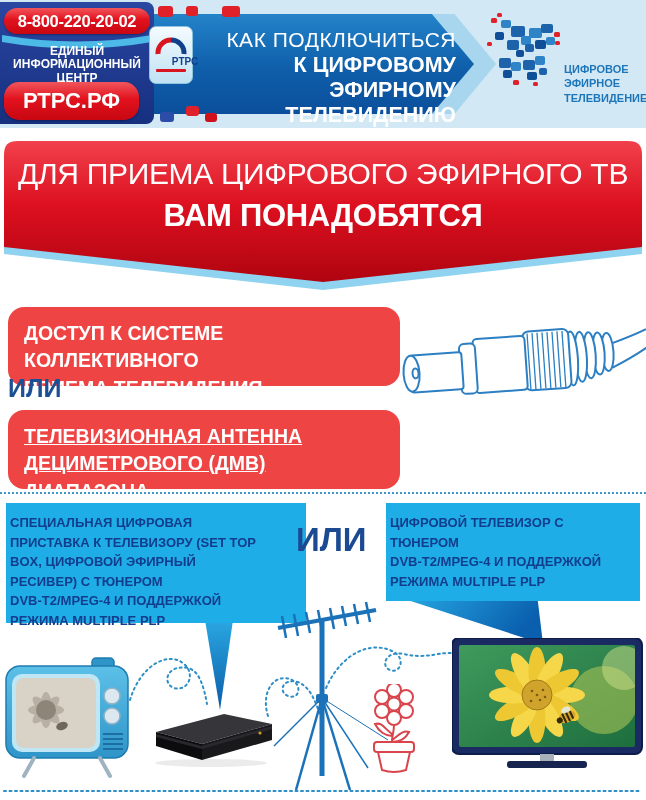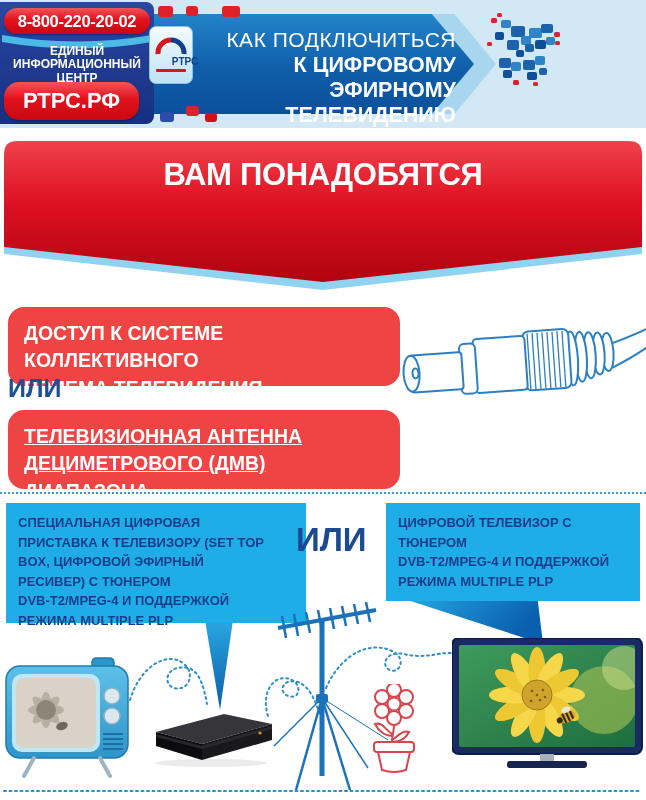--- a/index.html
+++ b/index.html
@@ -34,33 +34,33 @@
   .px{border-radius:3px;z-index:2;}
   .title-block{left:190px;top:28px;width:266px;text-align:right;color:#fff;z-index:4;line-height:1.18;}
   .tl1{font-size:21px;font-weight:400;letter-spacing:.5px;}
   .tl2,.tl3{font-size:21.5px;font-weight:bold;}
   .brand{left:564px;top:62px;font-size:11px;font-weight:bold;color:#1d76ba;line-height:1.3;z-index:2;}
 
   
   .redbanner-svg{left:0;top:138px;z-index:1;}
   .banner-text{left:0;top:157px;width:646px;text-align:center;color:#fff;z-index:2;}
   .bt1{font-size:30px;font-weight:500;letter-spacing:-.3px;}
-  .bt2{font-size:31px;font-weight:800;letter-spacing:-.3px;}
+  .bt2{font-size:31px;font-weight:800;margin-top:7px;letter-spacing:-.3px;}
 
   
   .opt-box{width:392px;height:79px;border-radius:16px;background:#ef4444;color:#fff;
     font-size:19.5px;font-weight:bold;line-height:1.4;padding:13px 16px 0;box-sizing:border-box;}
   .opt1{left:8px;top:307px;}
   .opt2{left:8px;top:410px;text-decoration:underline;}
   .or-small{left:8px;top:374px;font-size:25px;font-weight:800;color:#1b5194;}
 
   
   .dots-top{left:0;top:492px;width:646px;height:0;border-top:2px dotted #3e98c9;}
   .callout{background:#1fade8;color:#113d8c;font-size:13px;font-weight:bold;line-height:1.5;
-    padding:10px 12px;box-sizing:border-box;z-index:2;}
+    padding:10px 4px;box-sizing:border-box;z-index:2;}
   .callout-left{left:6px;top:503px;width:300px;height:120px;}
   .callout-right{left:386px;top:503px;width:254px;height:98px;}
   .or-big{left:296px;top:521px;font-size:33px;font-weight:800;color:#1b4a92;z-index:2;}
   .overlay-svg{left:0;top:494px;z-index:1;}
   .illus{z-index:2;}
 </style>
 </head>
 <body>
 
 <div id="poster">
@@ -126,33 +126,37 @@
       <rect x="28" y="50" width="10" height="9" rx="2" fill="#2f84c7"></rect>
       <rect x="20" y="58" width="9" height="8" rx="2" fill="#0f4f97"></rect>
       <rect x="40" y="48" width="12" height="10" rx="2" fill="#1d63ac"></rect>
       <rect x="52" y="44" width="10" height="9" rx="2" fill="#2f84c7"></rect>
       <rect x="44" y="60" width="10" height="8" rx="2" fill="#0f4f97"></rect>
       <rect x="56" y="56" width="8" height="7" rx="2" fill="#1d63ac"></rect>
       <rect x="30" y="68" width="6" height="5" rx="1.5" fill="#e0212a"></rect>
       <rect x="50" y="70" width="5" height="4" rx="1.5" fill="#e0212a"></rect>
     </g>
   </svg>
+  <div class="abs brand pre">ЦИФРОВОЕ
+ЭФИРНОЕ
+ТЕЛЕВИДЕНИЕ</div>
 
   <svg class="abs redbanner-svg" width="646" height="156">
     <defs>
       <linearGradient id="redg" x1="0" y1="0" x2="0" y2="1">
         <stop offset="0" stop-color="#f1414c"></stop>
         <stop offset="0.45" stop-color="#dd1020"></stop>
         <stop offset="1" stop-color="#b00410"></stop>
       </linearGradient>
     </defs>
     <path d="M18,12 H628 C638,12 642,16 642,26 V116 L323,152 L4,116 V26 C4,16 8,12 18,12 Z" fill="#8fd3f0"></path>
     <path d="M18,3 H628 C638,3 642,7 642,17 V109 L323,144 L4,109 V17 C4,7 8,3 18,3 Z" fill="url(#redg)"></path>
   </svg>
   <div class="abs banner-text">
+    <div class="bt1">ДЛЯ ПРИЕМА ЦИФРОВОГО ЭФИРНОГО ТВ</div>
     <div class="bt2">ВАМ ПОНАДОБЯТСЯ</div>
   </div>
 
   <div class="abs opt-box opt1 pre">ДОСТУП К СИСТЕМЕ КОЛЛЕКТИВНОГО
 ПРИЕМА ТЕЛЕВИДЕНИЯ</div>
   <div class="abs or-small">ИЛИ</div>
   <div class="abs opt-box opt2 pre">ТЕЛЕВИЗИОННАЯ АНТЕННА
 ДЕЦИМЕТРОВОГО (ДМВ) ДИАПАЗОНА</div>
 
   <svg class="abs" style="left:396px;top:298px;" width="250" height="128">

